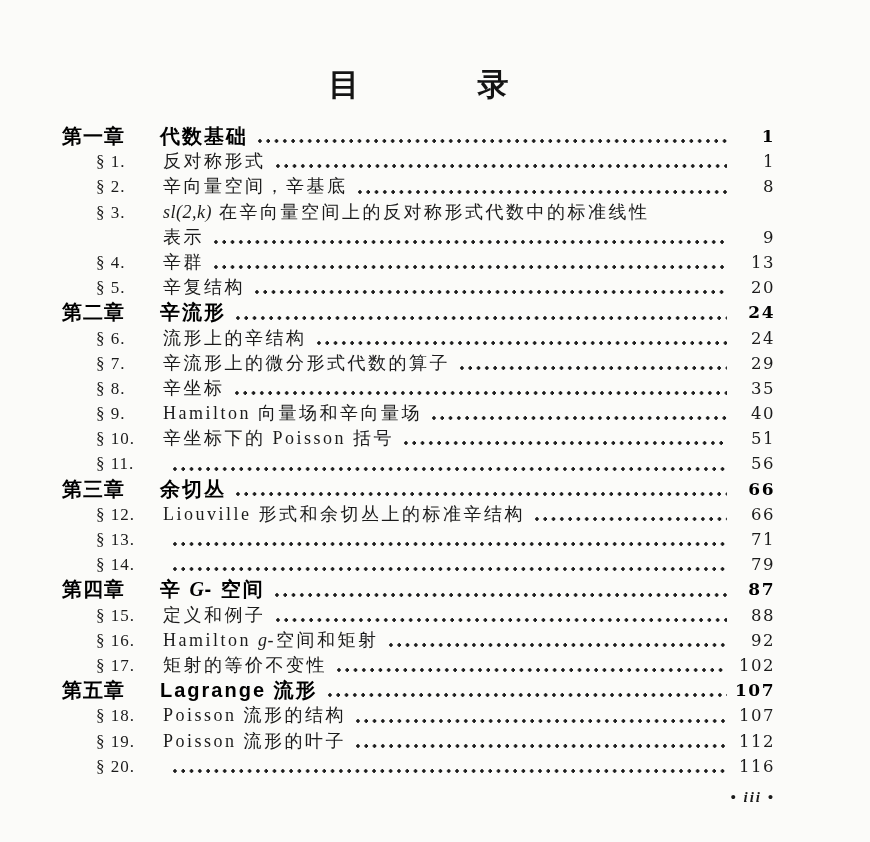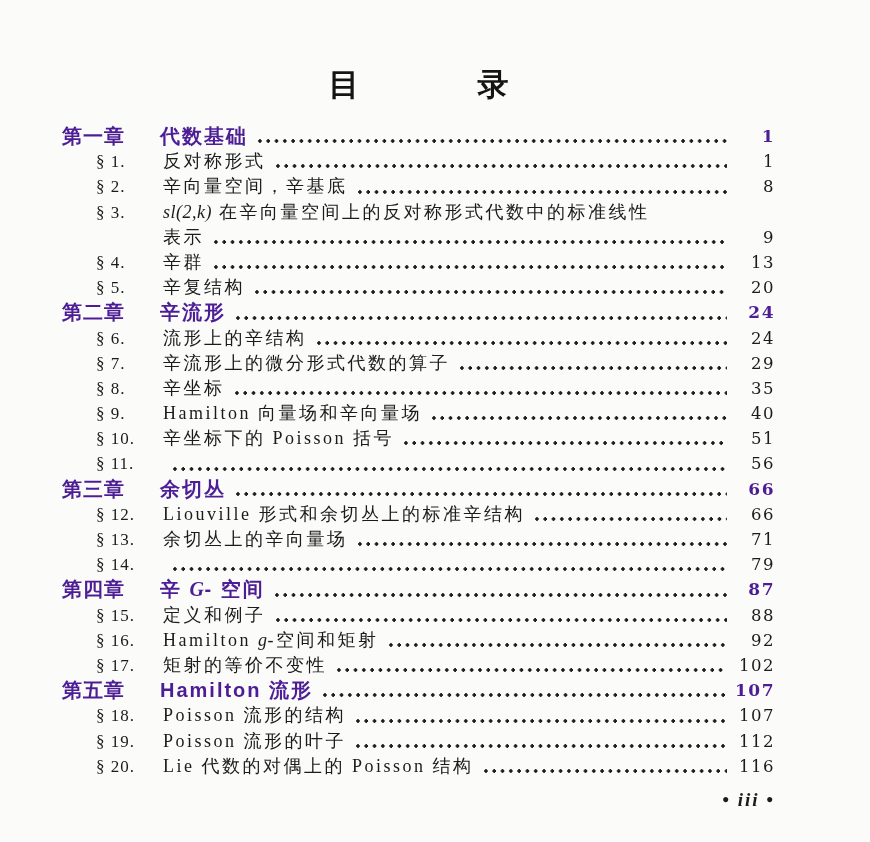--- a/index.html
+++ b/index.html
@@ -39,21 +39,21 @@
   }
   .row > span {
     line-height: 25.2px;
     white-space: nowrap;
   }
   .row.chapter {
     font-family: "Liberation Sans", "DejaVu Sans", sans-serif;
     font-weight: bold;
     font-size: 20px;
     letter-spacing: 2px;
-    color: #4c1d95;
+    color: #000000;
   }
   .row.chapter .label {
     flex: none;
     width: 98px;
     letter-spacing: 1px;
   }
   .row.section {
     font-size: 18px;
     letter-spacing: 2.5px;
   }
@@ -92,21 +92,21 @@
     font-size: 16.5px;
     letter-spacing: 1.5px;
     font-family: "DejaVu Serif", "Liberation Serif", serif;
   }
   .row.chapter .pagenum {
     font-size: 17px;
   }
   .footer {
     margin-top: 10px;
     text-align: right;
-    font-size: 19px;
+    font-size: 15px;
     font-weight: bold;
     font-style: italic;
     letter-spacing: 2px;
     color: #1b1b1b;
   }
 </style>
 </head>
 <body>
 
 <div class="page">
@@ -202,21 +202,20 @@
         <span class="pagenum">66</span>
       </div>
       <div class="row section">
         <span class="label">§ 12.</span>
         <span class="title"><span>Liouville 形式和余切丛上的标准辛结构</span></span>
         <span class="leader"></span>
         <span class="pagenum">66</span>
       </div>
       <div class="row section">
         <span class="label">§ 13.</span>
-        <span class="title"><span>余切丛上的辛向量场</span></span>
         <span class="leader"></span>
         <span class="pagenum">71</span>
       </div>
       <div class="row section">
         <span class="label">§ 14.</span>
         <span class="leader"></span>
         <span class="pagenum">79</span>
       </div>
       <div class="row chapter">
         <span class="label">第四章</span>
@@ -237,37 +236,36 @@
         <span class="pagenum">92</span>
       </div>
       <div class="row section">
         <span class="label">§ 17.</span>
         <span class="title"><span>矩射的等价不变性</span></span>
         <span class="leader"></span>
         <span class="pagenum">102</span>
       </div>
       <div class="row chapter">
         <span class="label">第五章</span>
-        <span class="title"><span>Hamilton 流形</span></span>
+        <span class="title"><span>Lagrange 流形</span></span>
         <span class="leader"></span>
         <span class="pagenum">107</span>
       </div>
       <div class="row section">
         <span class="label">§ 18.</span>
         <span class="title"><span>Poisson 流形的结构</span></span>
         <span class="leader"></span>
         <span class="pagenum">107</span>
       </div>
       <div class="row section">
         <span class="label">§ 19.</span>
         <span class="title"><span>Poisson 流形的叶子</span></span>
         <span class="leader"></span>
         <span class="pagenum">112</span>
       </div>
       <div class="row section">
         <span class="label">§ 20.</span>
-        <span class="title"><span>Lie 代数的对偶上的 Poisson 结构</span></span>
         <span class="leader"></span>
         <span class="pagenum">116</span>
       </div>
     </div>
   <div class="footer">• iii •</div>
 </div>
 
 </body></html>

